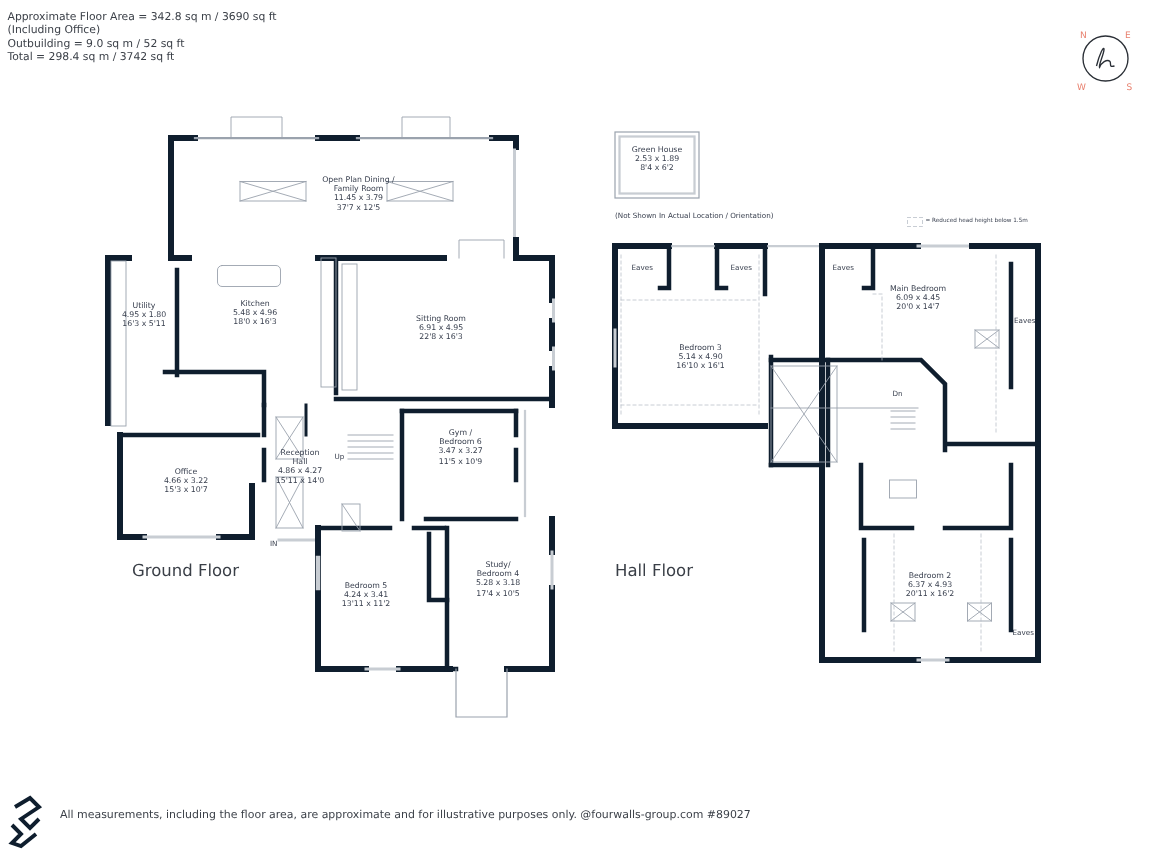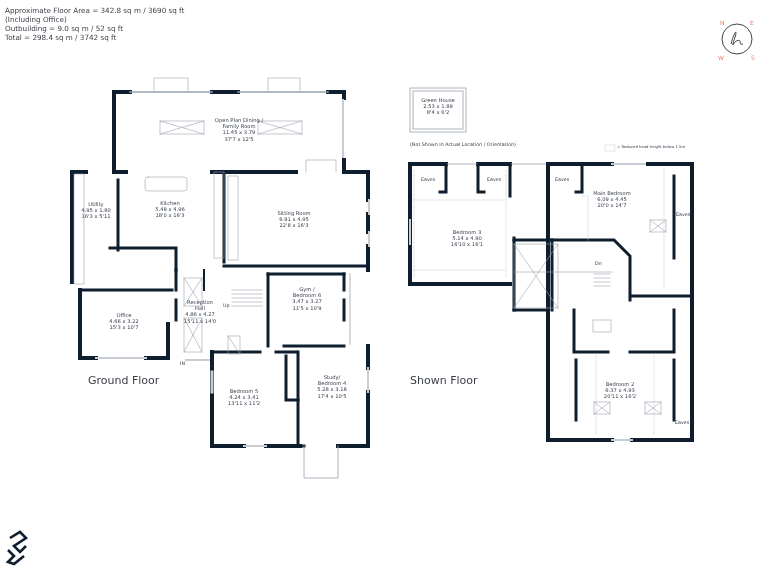--- a/index.html
+++ b/index.html
@@ -236,22 +236,23 @@
   <div>Main Bedroom</div>
   <div>6.09 x 4.45</div>
   <div>20'0 x 14'7</div>
 </div>
 <div class="lbl" style="left:620px;top:381px;">
   <div>Bedroom 2</div>
   <div>6.37 x 4.93</div>
   <div>20'11 x 16'2</div>
 </div>
 <div class="small" style="left:595px;top:261px;">Dn</div>
-<div class="floor" style="left:410px;top:374px;">Shown Floor</div>
+<div class="floor" style="left:410px;top:374px;">Hall Floor</div>
 
 <svg class="logo" viewBox="0 0 28 36">
   <g fill="none" stroke="#0f1e2e" stroke-width="2.6">
     <path d="M6 8 L16 2 L22 8 L10 16 L16 22 L22 16"></path>
     <path d="M4 20 L10 26 L4 32 L10 34 L20 26"></path>
   </g>
 </svg>
 <div class="footer">
+  <div>All measurements, including the floor area, are approximate and for illustrative purposes only. @fourwalls-group.com #89027</div>
 </div>
 
 </body></html>

